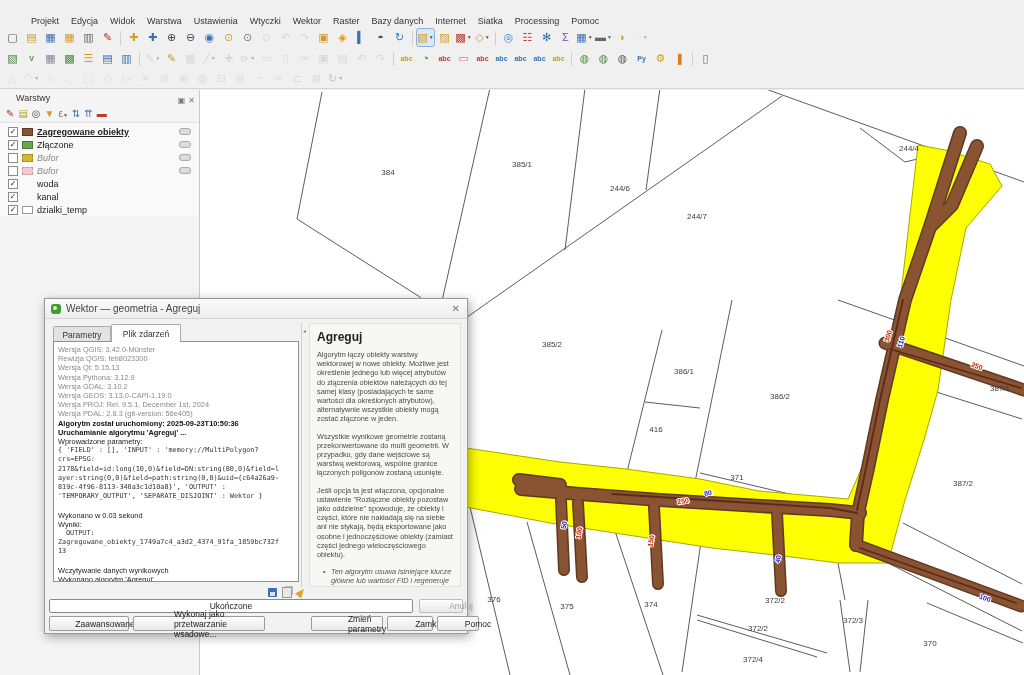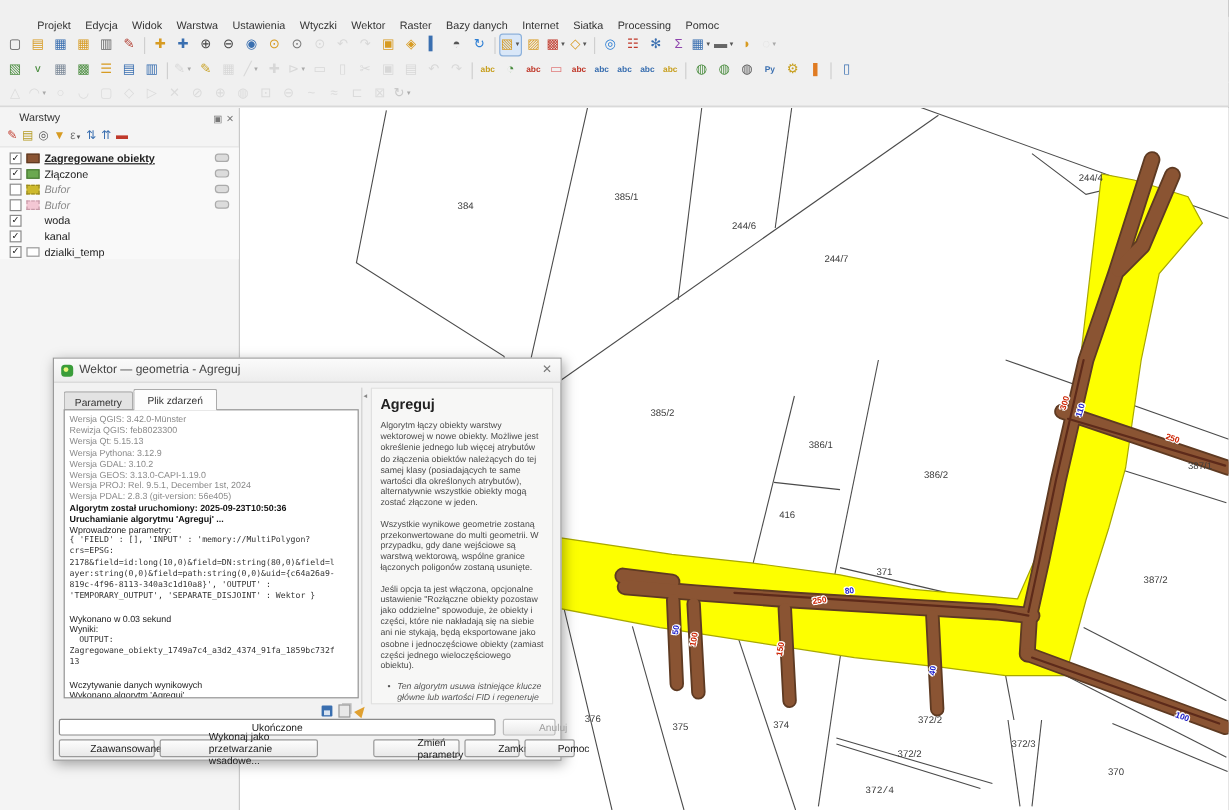--- a/index.html
+++ b/index.html
@@ -291,21 +291,21 @@
         <span class="plabel" style="left: 780px; top: 306px;">386/2</span>
         <span class="plabel" style="left: 737px; top: 387px;">371</span>
         <span class="plabel" style="left: 1000px; top: 298px;">387/1</span>
         <span class="plabel" style="left: 963px; top: 393px;">387/2</span>
         <span class="plabel" style="left: 494px; top: 509px;">376</span>
         <span class="plabel" style="left: 567px; top: 516px;">375</span>
         <span class="plabel" style="left: 651px; top: 514px;">374</span>
         <span class="plabel" style="left: 775px; top: 510px;">372/2</span>
         <span class="plabel" style="left: 853px; top: 530px;">372/3</span>
         <span class="plabel" style="left: 758px; top: 538px;">372/2</span>
-        <span class="plabel" style="left: 733px; top: 569px; font-family: Liberation Mono, monospace;">372/4</span>
+        <span class="plabel" style="left: 753px; top: 569px;">372/4</span>
         <span class="plabel" style="left: 930px; top: 553px;">370</span>
         <span class="pipelabel" style="left: 888px; top: 246px; color: rgb(204, 34, 0); transform: translate(-50%, -50%) rotate(-73deg);">300</span>
         <span class="pipelabel" style="left: 901px; top: 252px; color: rgb(32, 32, 204); transform: translate(-50%, -50%) rotate(-73deg);">110</span>
         <span class="pipelabel" style="left: 977px; top: 276px; color: rgb(204, 34, 0); transform: translate(-50%, -50%) rotate(18deg);">250</span>
         <span class="pipelabel" style="left: 708px; top: 403px; color: rgb(32, 32, 204); transform: translate(-50%, -50%) rotate(-8deg);">80</span>
         <span class="pipelabel" style="left: 683px; top: 411px; color: rgb(204, 34, 0); transform: translate(-50%, -50%) rotate(-8deg);">250</span>
         <span class="pipelabel" style="left: 564px; top: 435px; color: rgb(32, 32, 204); transform: translate(-50%, -50%) rotate(-80deg);">50</span>
         <span class="pipelabel" style="left: 579px; top: 443px; color: rgb(204, 34, 0); transform: translate(-50%, -50%) rotate(-80deg);">100</span>
         <span class="pipelabel" style="left: 651px; top: 451px; color: rgb(204, 34, 0); transform: translate(-50%, -50%) rotate(-80deg);">150</span>
         <span class="pipelabel" style="left: 778px; top: 469px; color: rgb(32, 32, 204); transform: translate(-50%, -50%) rotate(-80deg);">40</span>

